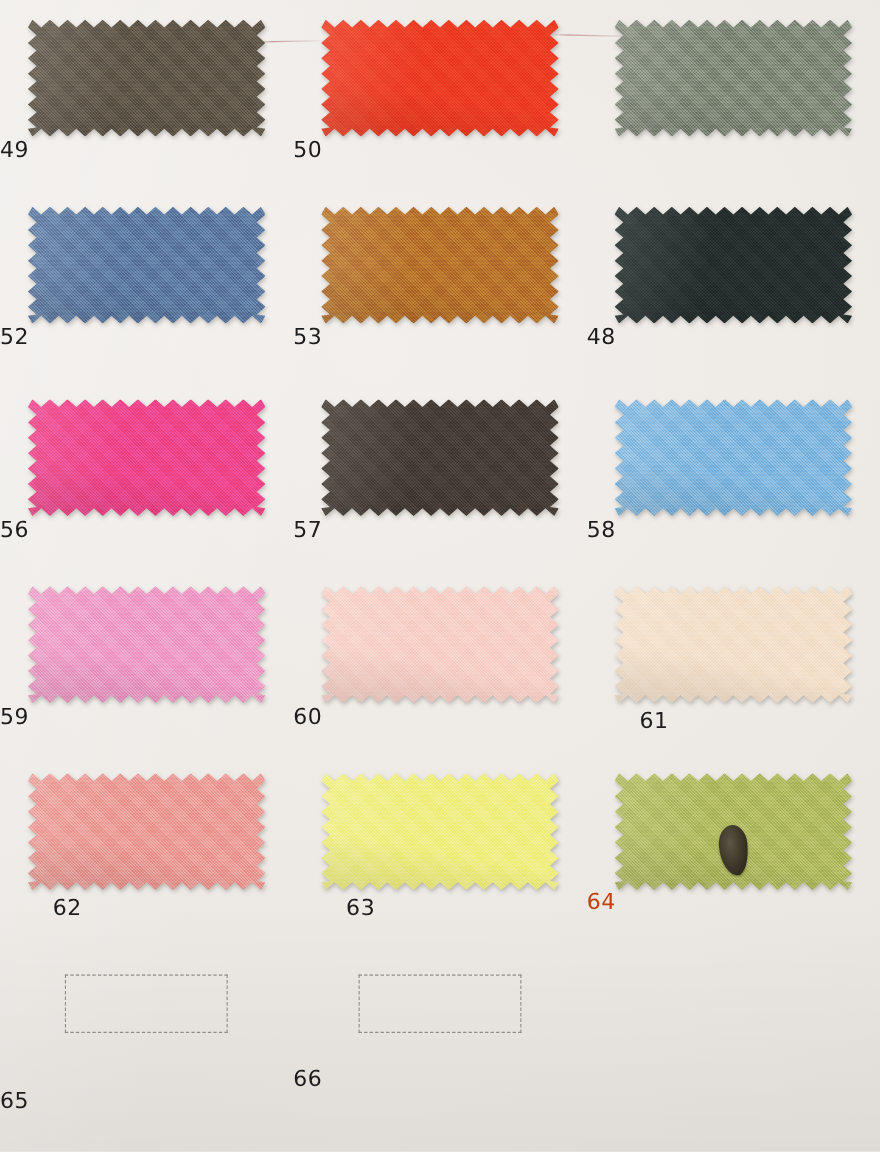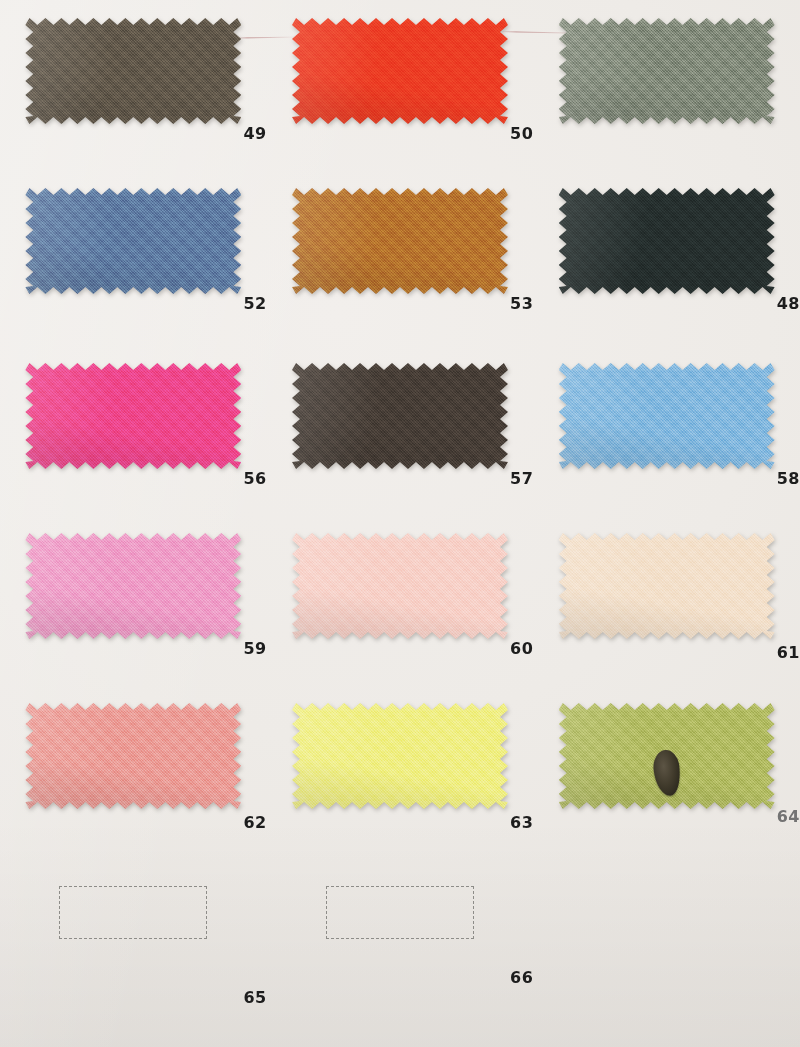--- a/index.html
+++ b/index.html
@@ -106,26 +106,26 @@
   
   .placeholder{
     position:absolute;left:50%;transform:translateX(-50%);
     top:26px;width:146px;height:51px;
     border:1px dashed #8d8c88;
     background:transparent;
   }
 
   .label{
     position:absolute;left:0;right:0;
-    text-align:right;
-    font-size:16px;
+    text-align:left;
+    font-size:20px;
     color:#1d1d1d;
     letter-spacing:.5px;
     font-family:"DejaVu Sans", sans-serif;
-    font-weight:700;
+    font-weight:400;
   }
   .r1 .label,.r2 .label,.r3 .label,.r4 .label{top:124px;}
   .r5 .label{top:128px;padding-left:48px;}
   .r6 .label{top:122px;}
   .r6 .label.high{top:108px;}
   .r6 .label.low{top:128px;}
 </style>
 </head>
 <body>
 
@@ -247,21 +247,21 @@
       </div>
       <div class="label" style="color: rgb(29, 29, 29);">63</div>
     </div>
     <div class="cell r6">
       <div class="swatch-wrap">
         <div class="swatch">
           <div class="cloth" style="background-color: rgb(175, 185, 95);"></div>
         </div>
         <div class="stain"></div>
       </div>
-      <div class="label" style="color: #737373;">64</div>
+      <div class="label" style="color: #c2410c;">64</div>
     </div>
     <div class="cell r6">
       <div class="placeholder" style="border-color: rgb(141, 140, 136);"></div>
       <div class="label low" style="color: rgb(29, 29, 29);">65</div>
     </div>
     <div class="cell r6">
       <div class="placeholder" style="border-color: rgb(141, 140, 136);"></div>
       <div class="label high" style="color: rgb(29, 29, 29);">66</div>
     </div>
   </div>

